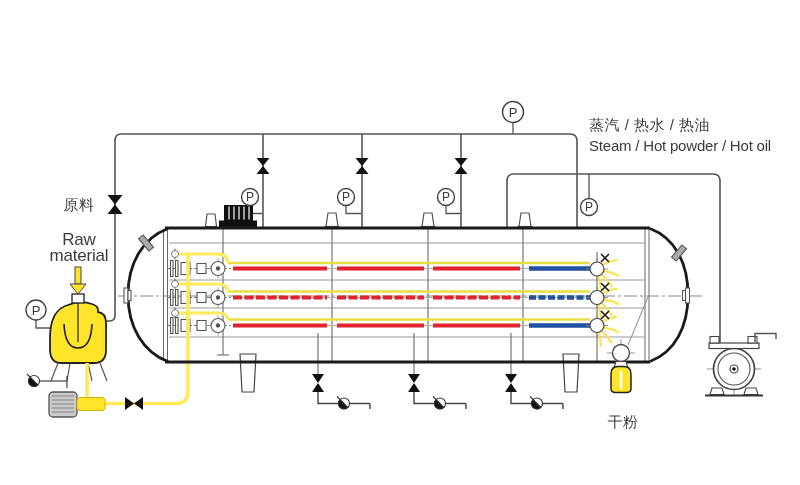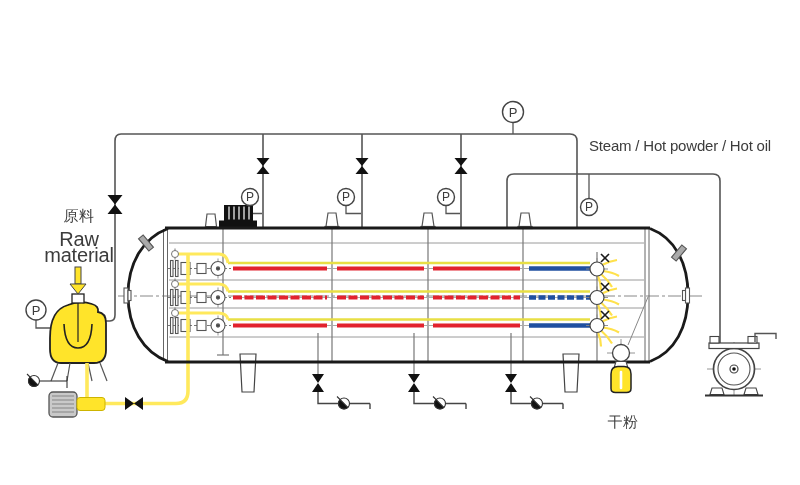--- a/index.html
+++ b/index.html
@@ -1,21 +1,21 @@
 <!DOCTYPE html>
 <html><head>
 <meta charset="utf-8">
 <style>
   html,body{margin:0;padding:0;background:#fff;}
   #stage{position:relative;width:800px;height:485px;background:#fff;overflow:hidden;
          font-family:"Liberation Sans", sans-serif;color:#333;}
   #stage svg{position:absolute;left:0;top:0;}
   .lbl{position:absolute;color:#3c3c3c;white-space:pre-line;}
   .lbl-zh{font-size:15px;letter-spacing:0.5px;}
-  .lbl-en{font-size:20px;letter-spacing:-0.2px;}
+  .lbl-en{font-size:17px;letter-spacing:-0.2px;}
   .ctr{text-align:center;}
   .gaugeP{font-size:12px;fill:#3c3c3c;}
 </style>
 </head>
 <body>
 
 <div id="stage">
 <svg width="800" height="485" viewBox="0 0 800 485">
 
   <g stroke="#555" stroke-width="1.6" fill="none">
@@ -362,20 +362,21 @@
   <g stroke="none" fill="#3c3c3c" text-anchor="middle">
     <text class="gaugeP" x="513" y="116.5" style="font-size:13px">P</text>
     <text class="gaugeP" x="250" y="201">P</text>
     <text class="gaugeP" x="346" y="201">P</text>
     <text class="gaugeP" x="446" y="201">P</text>
     <text class="gaugeP" x="589" y="211">P</text>
     <text class="gaugeP" x="36" y="314.5" style="font-size:13px">P</text>
   </g>
 </svg>
 
+  <div class="lbl lbl-zh" style="left:589px;top:116px;">蒸汽 / 热水 / 热油</div>
   <div class="lbl lbl-en" style="left:589px;top:137px;font-size:15px;">Steam / Hot powder / Hot oil</div>
 
-  <div class="lbl lbl-zh ctr" style="left:40px;top:207px;width:78px;">原料</div>
+  <div class="lbl lbl-zh ctr" style="left:40px;top:196px;width:78px;">原料</div>
   <div class="lbl lbl-en ctr" style="left:40px;top:232px;width:78px;line-height:15.5px;">Raw
 material</div>
 
   <div class="lbl lbl-zh ctr" style="left:583px;top:413px;width:80px;">干粉</div>
 </div>
 
 </body></html>

